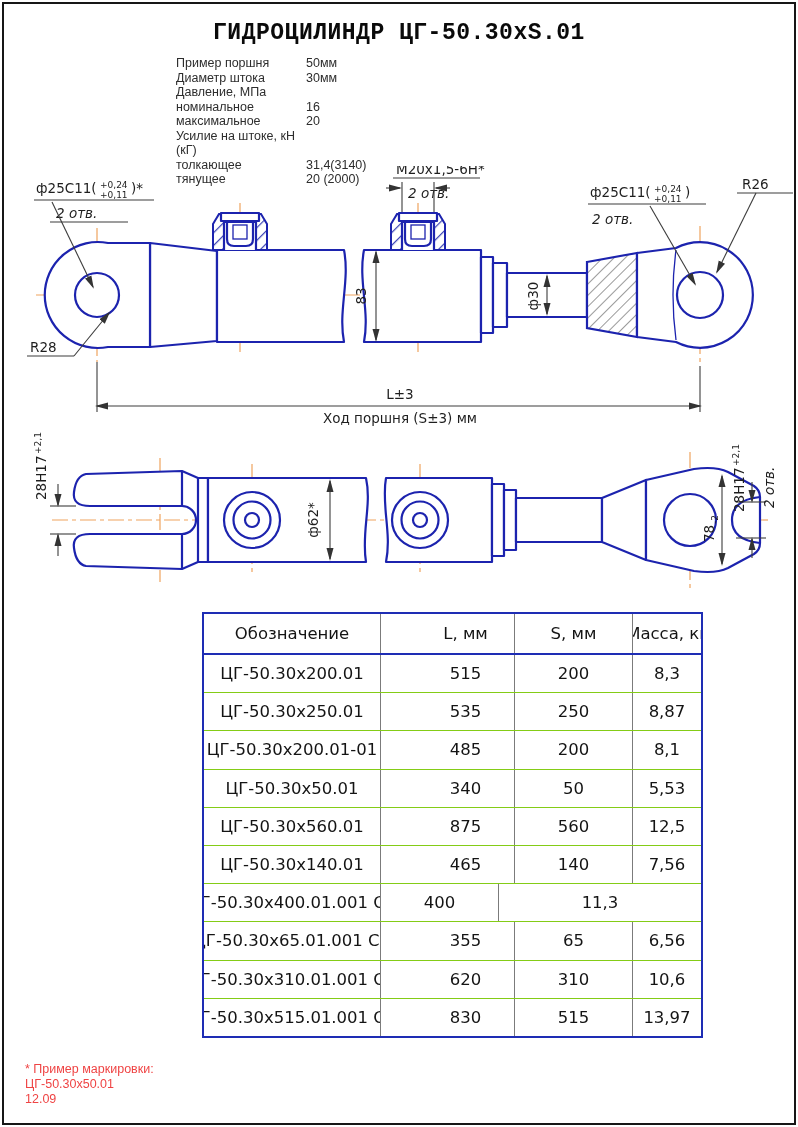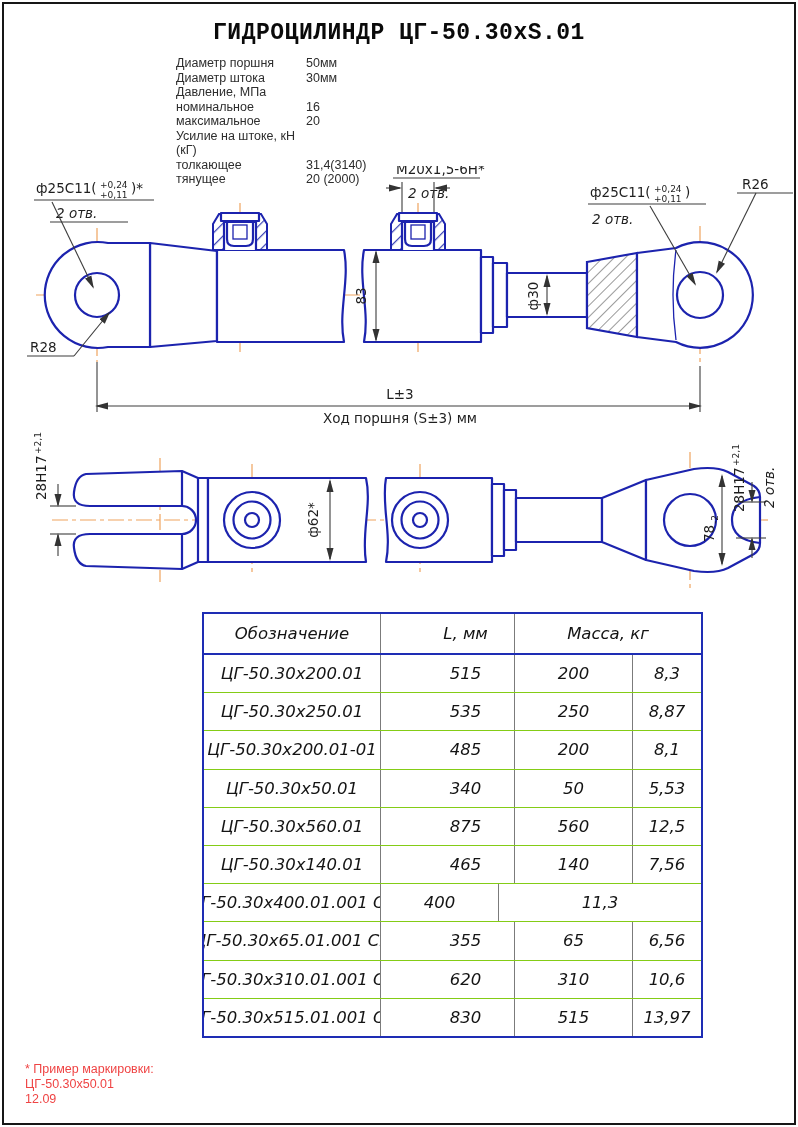--- a/index.html
+++ b/index.html
@@ -23,38 +23,38 @@
   .txt{font-family:"DejaVu Sans",sans-serif;font-size:13.5px;fill:#1e1e1e;}
   .txs{font-size:9px;}
   .txi{font-style:italic;}
   
   .table{position:absolute;left:202px;top:612px;width:497px;
          border:2.5px solid #1e2db4;background:#fff;}
   .t-head{display:flex;height:39px;border-bottom:2px solid #1e2db4;}
   .t-body .t-row{display:flex;height:37.2px;}
   .t-body .t-row:not(:first-child){border-top:1px solid #84cc16;}
   .t-cell{display:flex;align-items:center;justify-content:center;
-          font-family:"DejaVu Sans",sans-serif;font-style:italic;
+          font-family:"DejaVu Sans",sans-serif;
           font-size:16.5px;color:#141414;white-space:nowrap;overflow:hidden;}
   .t-cell:not(:first-child){border-left:1px solid #7b7b7b;}
   .c0{width:176px;}.c1{width:97px;padding-left:36px;}.c2{width:117px;}.c3{flex:1;}
   .footer{position:absolute;left:25px;top:1062px;font-size:12.5px;
           color:#ef4444;line-height:15px;}
 </style>
 </head>
 <body>
 
 <div class="frame"></div>
 
 <div class="title">ГИДРОЦИЛИНДР  ЦГ-50.30xS.01</div>
 
 <div class="specs">
   <div>
       <div class="spec-row">
-      <div class="spec-label">Диаметр поршня</div>
+      <div class="spec-label">Пример поршня</div>
       <div class="spec-value">50мм</div>
     </div>
       <div class="spec-row">
       <div class="spec-label">Диаметр штока</div>
       <div class="spec-value">30мм</div>
     </div>
       <div class="spec-row">
       <div class="spec-label">Давление, МПа</div>
       <div class="spec-value"></div>
     </div>
@@ -240,20 +240,21 @@
       <text class="txt txi" x="0" y="0">2 отв.</text>
     </g>
   </g>
 </svg>
 </div>
 
 <div class="table">
   <div class="t-head">
     <div class="t-cell c0">Обозначение</div>
     <div class="t-cell c1">L, мм</div>
+    <div class="t-cell c2">S, мм</div>
     <div class="t-cell c3">Масса, кг</div>
   </div>
   <div class="t-body">
       <div class="t-row">
       <div class="t-cell c0">ЦГ-50.30х200.01</div>
       <div class="t-cell c1">515</div>
       <div class="t-cell c2">200</div>
       <div class="t-cell c3">8,3</div>
     </div>
       <div class="t-row">

